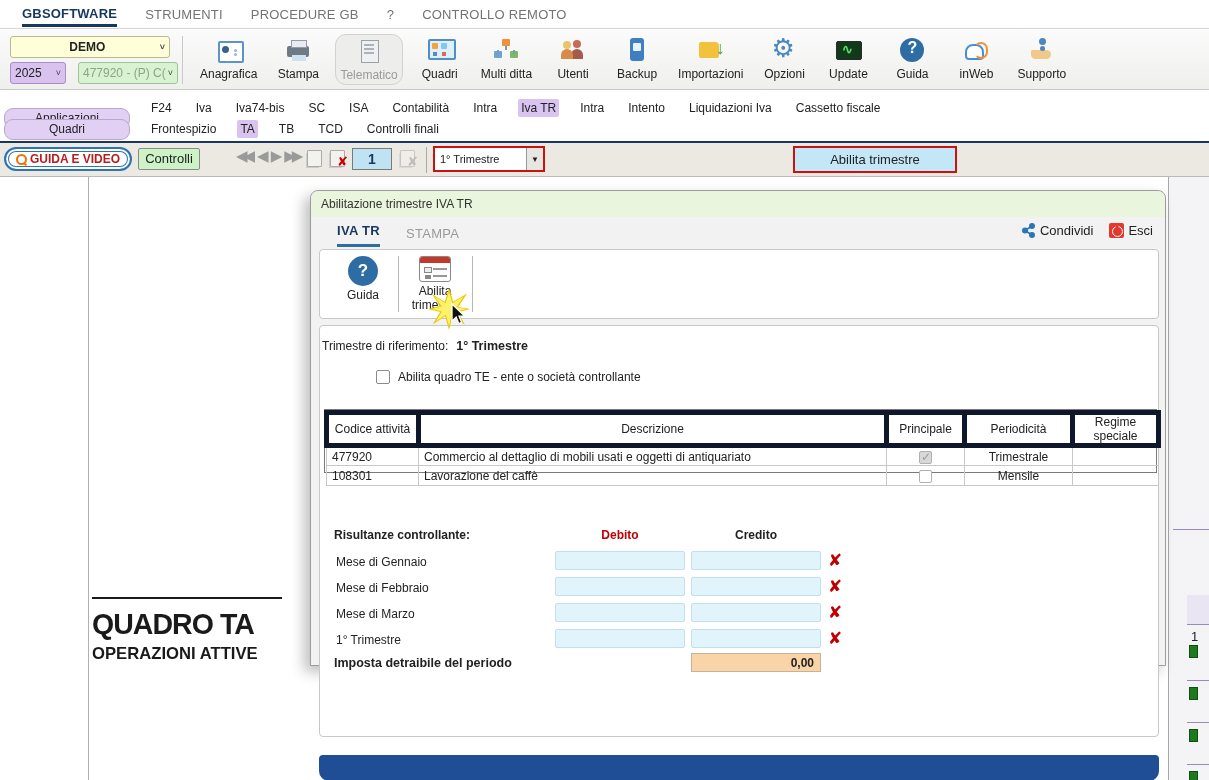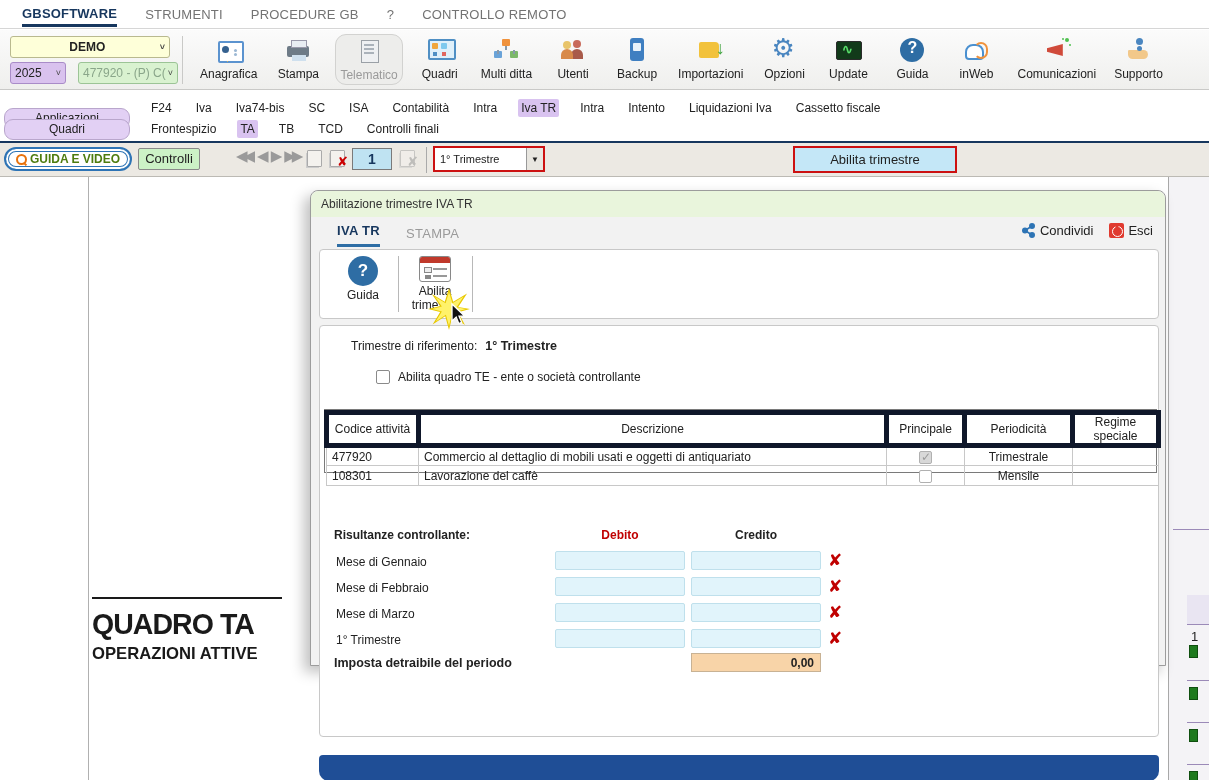--- a/index.html
+++ b/index.html
@@ -59,21 +59,21 @@
   
   .sidebtn { position:absolute; left:4px; width:126px; height:21px; background:#e2d0f4; border:1px solid #b9a6cc; border-radius:9px; text-align:center; line-height:19px; font-size:12px; color:#222; cursor:pointer; }
   .tabsrow { position:absolute; left:148px; display:flex; gap:18px; font-size:12px; color:#222; align-items:center; height:20px; }
   .tabsrow .titem { white-space:nowrap; cursor:pointer; padding:2px 3px; }
   .tabsrow .titem.active { background:#d9c3f0; border-radius:2px; }
   .rule-navy { position:absolute; left:0; width:1209px; height:2px; background:#17375e; }
 
   
   .subbar { position:absolute; left:0; top:143px; width:1209px; height:34px; background:#ece9e3; border-bottom:1px solid #bcbab4; }
   .pill-guida { position:absolute; left:4px; top:4px; width:128px; height:24px; background:#fff; border:2px solid #2e74b5; border-radius:13px; box-shadow:inset 0 0 0 2px #fff, inset 0 0 0 3px #2e74b5; display:flex; align-items:center; justify-content:center; gap:4px; cursor:pointer; }
-  .pill-guida .txt { color:#4d7c0f; font-weight:bold; font-size:12px; white-space:nowrap; }
+  .pill-guida .txt { color:#b91c1c; font-weight:bold; font-size:12px; white-space:nowrap; }
   .mag { width:10px; height:10px; position:relative; }
   .mag::before { content:""; position:absolute; left:0; top:0; width:7px; height:7px; border:2px solid #e8720c; border-radius:50%; }
   .mag::after { content:""; position:absolute; right:-1px; bottom:-1px; width:4px; height:2px; background:#e8720c; transform:rotate(45deg); }
   .btn-controlli { position:absolute; left:138px; top:5px; width:62px; height:22px; background:#ccf2c6; border:1px solid #8a8a8a; border-radius:2px; text-align:center; line-height:20px; font-size:13px; cursor:pointer; }
   .navarrows { position:absolute; left:236px; top:4px; display:flex; align-items:center; gap:6px; color:#9a9a9a; font-size:15px; }
   .navarrows span { letter-spacing:-4px; cursor:pointer; }
   .icon16 { width:18px; height:20px; position:relative; display:inline-block; cursor:pointer; }
   .pg::before { content:""; position:absolute; left:2px; top:2px; width:13px; height:15px; background:#f4f2ee; border:1px solid #aaa; border-radius:1px; box-shadow:-2px 2px 0 -1px #ccc; }
   .pg-x::after { content:"\2718"; position:absolute; right:-2px; bottom:-1px; color:#cc0000; font-size:13px; font-weight:bold; }
   .pg-x2::after { content:"\2718"; position:absolute; right:-2px; bottom:-1px; color:#9a9a9a; font-size:13px; font-weight:bold; }
@@ -118,21 +118,21 @@
   .rb-abilita { left:84px; }
   .rb-sep { position:absolute; top:6px; width:1px; height:56px; background:#b8b8b8; }
   .rb-guida-ic { width:30px; height:30px; background:#2e6da4; border-radius:50%; margin:0 auto; color:#fff; font-weight:bold; font-size:17px; line-height:30px; text-align:center; }
   .rb-abilita-ic { width:32px; height:26px; background:#fff; border:1px solid #888; border-radius:3px; margin:0 auto; position:relative; overflow:hidden; }
   .rb-abilita-ic::before { content:""; position:absolute; left:0; top:0; width:100%; height:6px; background:#c0392b; }
   .rb-abilita-ic::after { content:""; position:absolute; left:4px; top:10px; width:6px; height:4px; border:1px solid #888; box-shadow:0 7px 0 -1px #888; background:#eee; }
   .rb-abilita-ic i { position:absolute; left:13px; top:11px; width:14px; height:2px; background:#999; box-shadow:0 7px 0 #999; }
   .rb-lbl { font-size:12px; color:#222; margin-top:3px; line-height:1.15; }
 
   .dlg-main { position:absolute; left:8px; top:134px; width:840px; height:412px; background:#fff; border:1px solid #c8c8c8; border-radius:4px; }
-  .ref-row { position:absolute; left:31px; top:13px; font-size:12px;text-align:right; }
+  .ref-row { position:absolute; left:2px; top:13px; font-size:12px;text-align:right; }
   .ref-row b { margin-left:8px; font-size:12.5px; }
   .chk-row { position:absolute; left:16px; top:44px; display:flex; align-items:center; gap:8px; font-size:12px;margin-left:40px; }
   .chkbox { width:14px; height:14px; background:#fff; border:1px solid #8a8a8a; border-radius:2px; }
 
   .acts-table { position:absolute; left:4px; top:84px; width:832px; border-collapse:collapse; table-layout:fixed; font-size:12px; }
   .acts-table th { border:5px solid #0f172a; font-weight:normal; height:20px; background:#fff; }
   .acts-table td { border:1px solid #c8c8c8; height:20px; padding:0 5px; white-space:nowrap; overflow:hidden; }
   .acts-table .cc { text-align:center; padding:0; }
   .tbl-chk { width:13px; height:13px; border:1px solid #b0b0b0; border-radius:2px; background:#fff; display:inline-block; vertical-align:middle; position:relative; }
   .tbl-chk.checked { background:#d8d8d8; }
@@ -227,24 +227,20 @@
           <div class="ic ic-pulse"></div>
           <span class="lbl">Update</span>
         </div>
       <div class="tbtn">
           <div class="ic ic-question"></div>
           <span class="lbl">Guida</span>
         </div>
       <div class="tbtn">
           <div class="ic ic-cloud"></div>
           <span class="lbl">inWeb</span>
-        </div>
-      <div class="tbtn">
-          <div class="ic ic-mega"></div>
-          <span class="lbl">Comunicazioni</span>
         </div>
       <div class="tbtn">
           <div class="ic ic-hand"></div>
           <span class="lbl">Supporto</span>
         </div>
     </div>
   </div>
 
   <div class="sidebtn" style="top:108px;">Applicazioni</div>
   <div class="sidebtn" style="top:119px;">Quadri</div>

